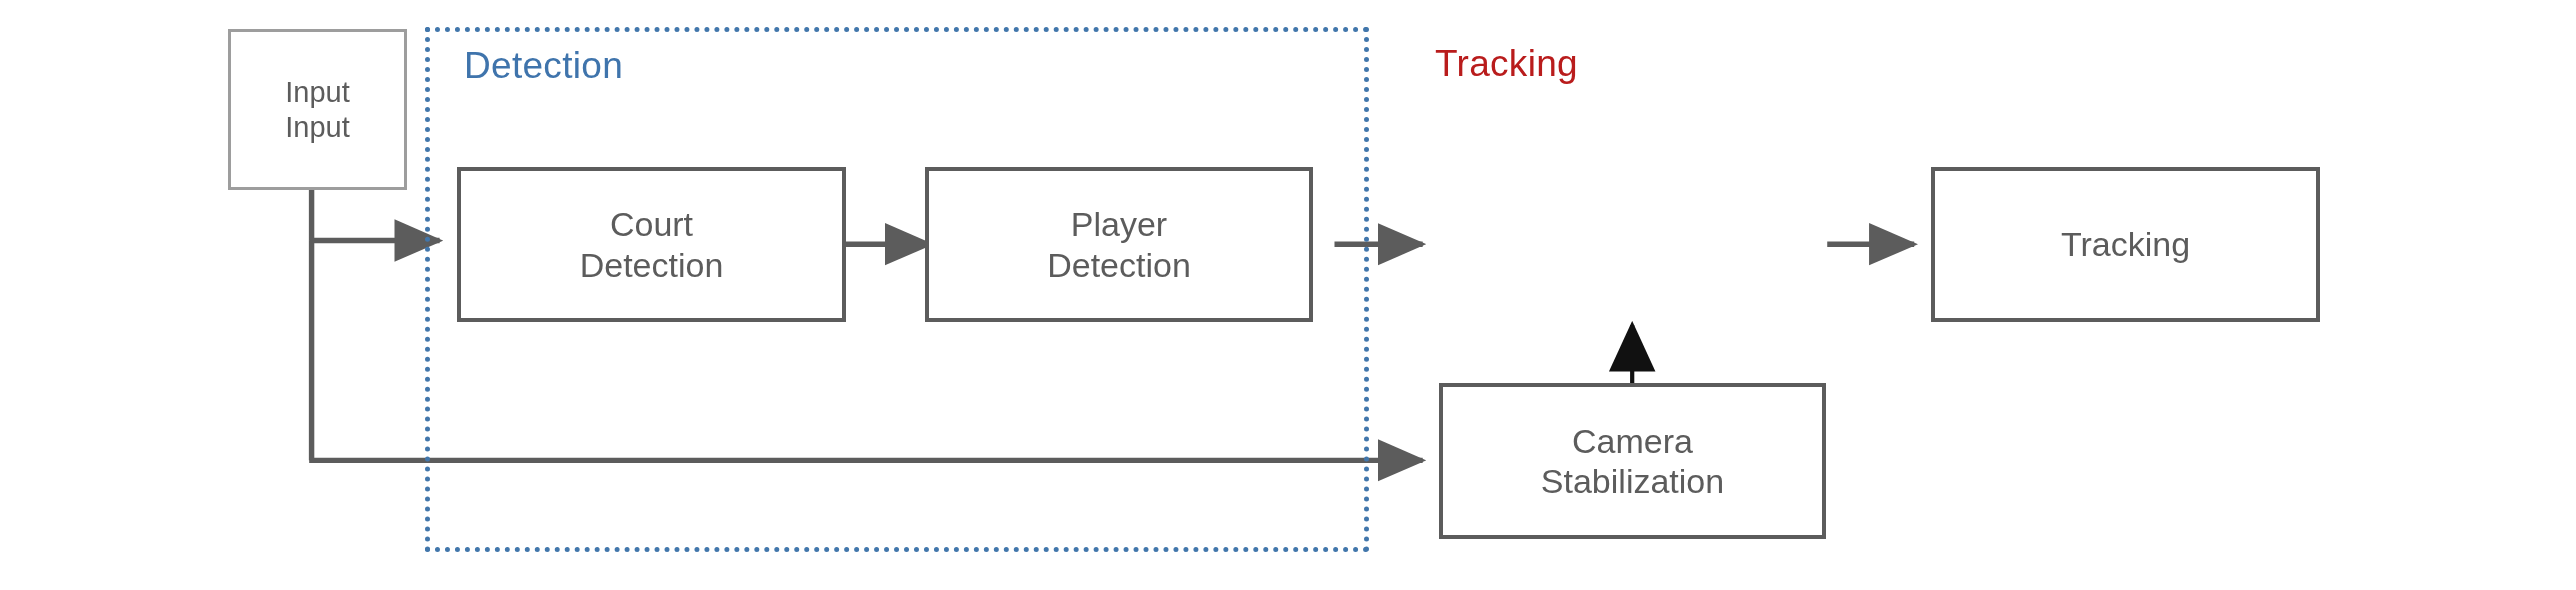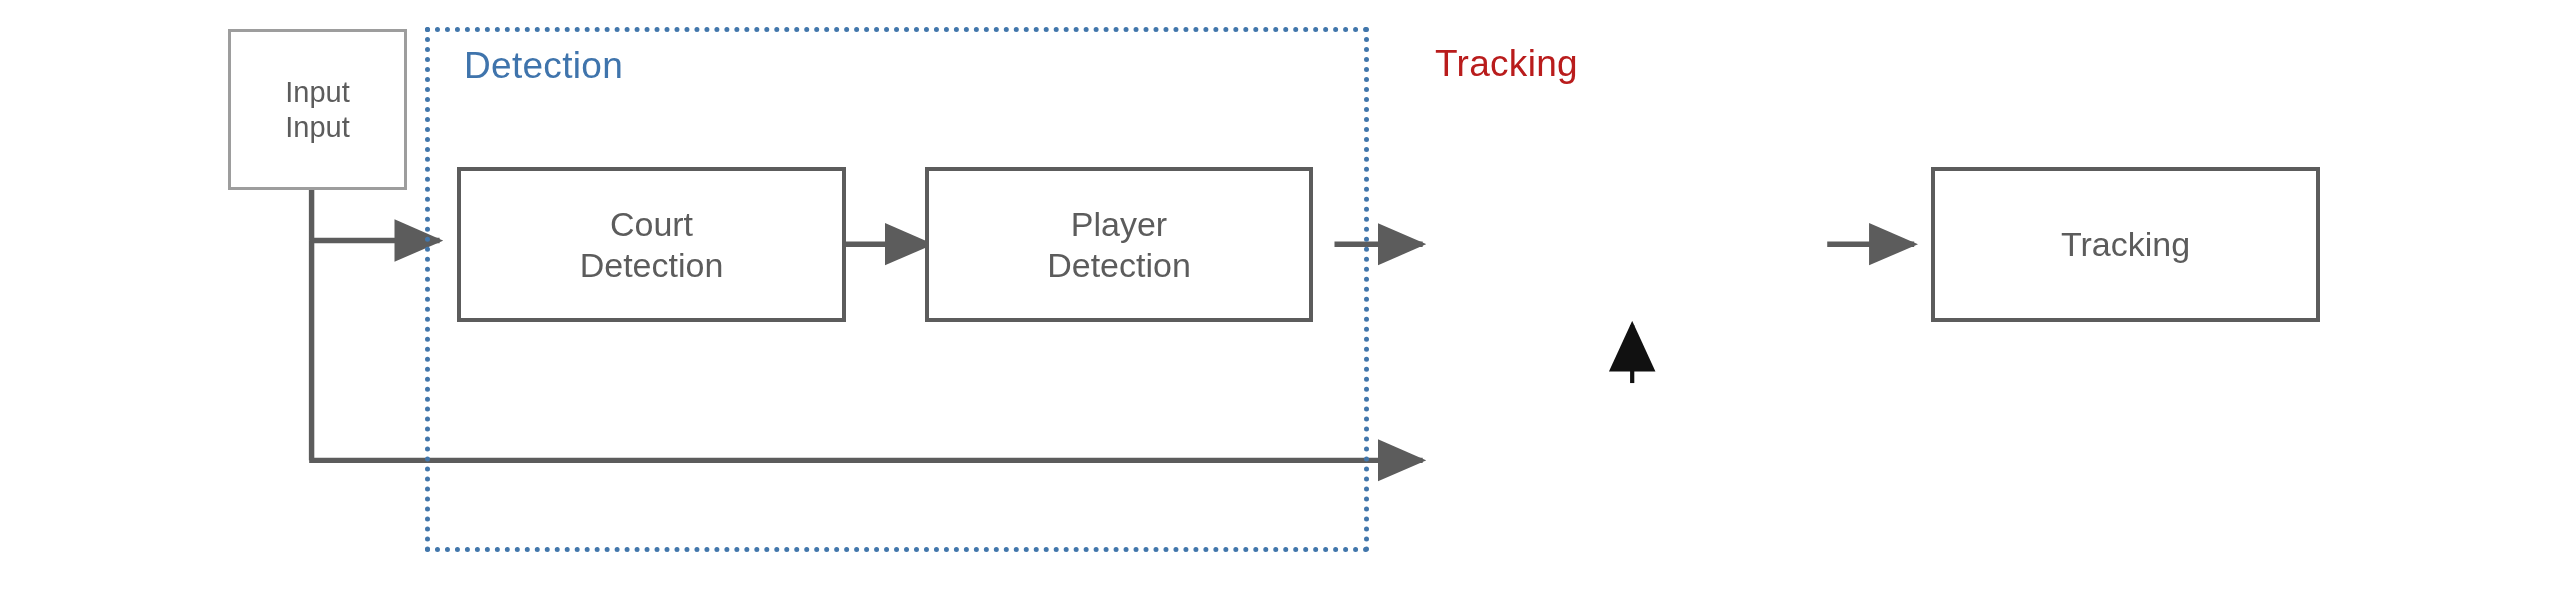--- a/index.html
+++ b/index.html
@@ -179,15 +179,19 @@
   <div class="node node-player-detection">
     <span class="line1">Player</span>
     <span class="line2">Detection</span>
   </div>
 
 
   <div class="node node-matching">
     <span class="line1">Tracking</span>
   </div>
 
+  <div class="node node-camera-stabilization">
+    <span class="line1">Camera</span>
+    <span class="line2">Stabilization</span>
+  </div>
 
 </div>
 
 
 </body></html>

